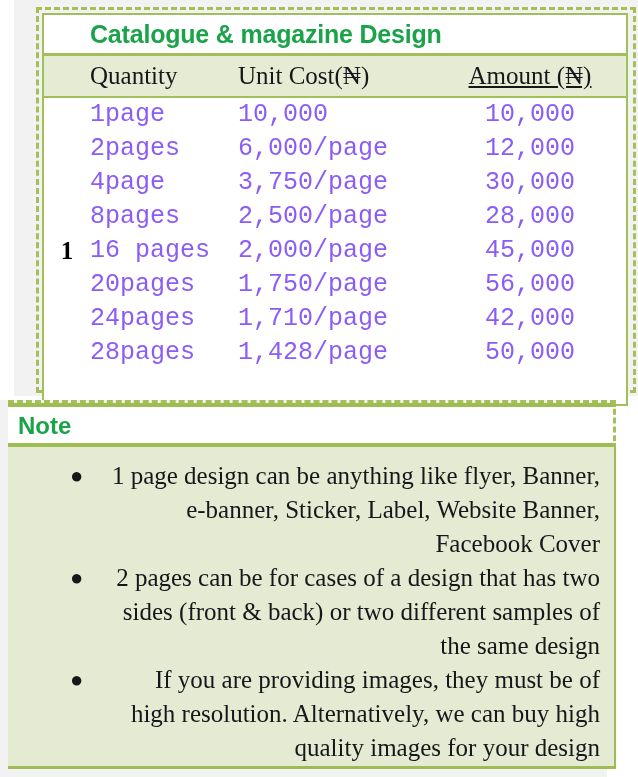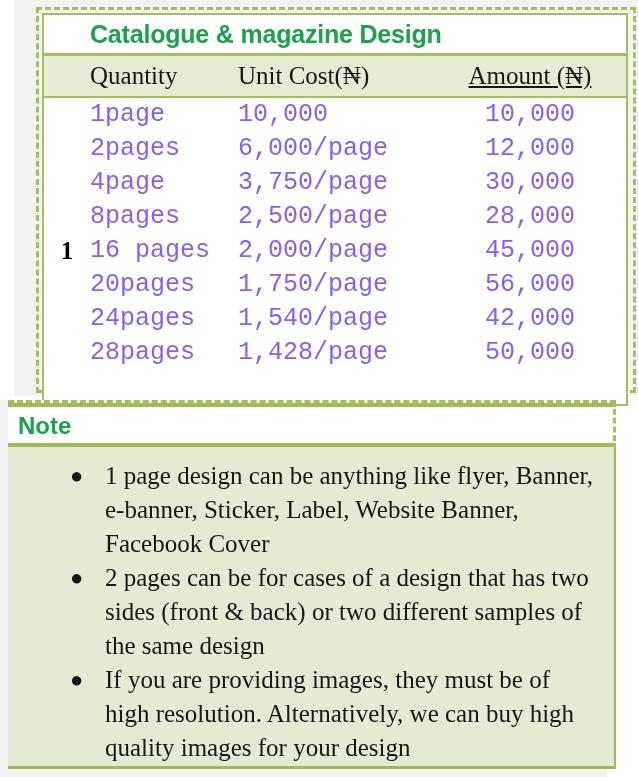--- a/index.html
+++ b/index.html
@@ -125,20 +125,21 @@
   .body-pad { height: 14px; }
 
   
   .note-block {
     position: absolute;
     left: 0;
     top: 400px;
     width: 607px;
     height: 377px;
     background: #f2f2f2;
+    text-align: right;
   }
   .note-head {
     position: absolute;
     left: 8px;
     top: 3px;
     width: 608px;
     height: 44px;
     background: #ffffff;
     border-top: 4px solid #9dbd53;
     border-bottom: 4px solid #9dbd53;
@@ -233,21 +234,21 @@
         <div class="body-pad"></div>
       </td>
 
       <td class="cell-list cell-unit">
         <div>10,000</div>
         <div>6,000/page</div>
         <div>3,750/page</div>
         <div>2,500/page</div>
         <div>2,000/page</div>
         <div>1,750/page</div>
-        <div>1,540/page</div>
+        <div>1,710/page</div>
         <div>1,428/page</div>
         <div class="body-pad"></div>
       </td>
 
       <td class="cell-list cell-amt">
         <div>10,000</div>
         <div>12,000</div>
         <div>30,000</div>
         <div>28,000</div>
         <div>45,000</div>

